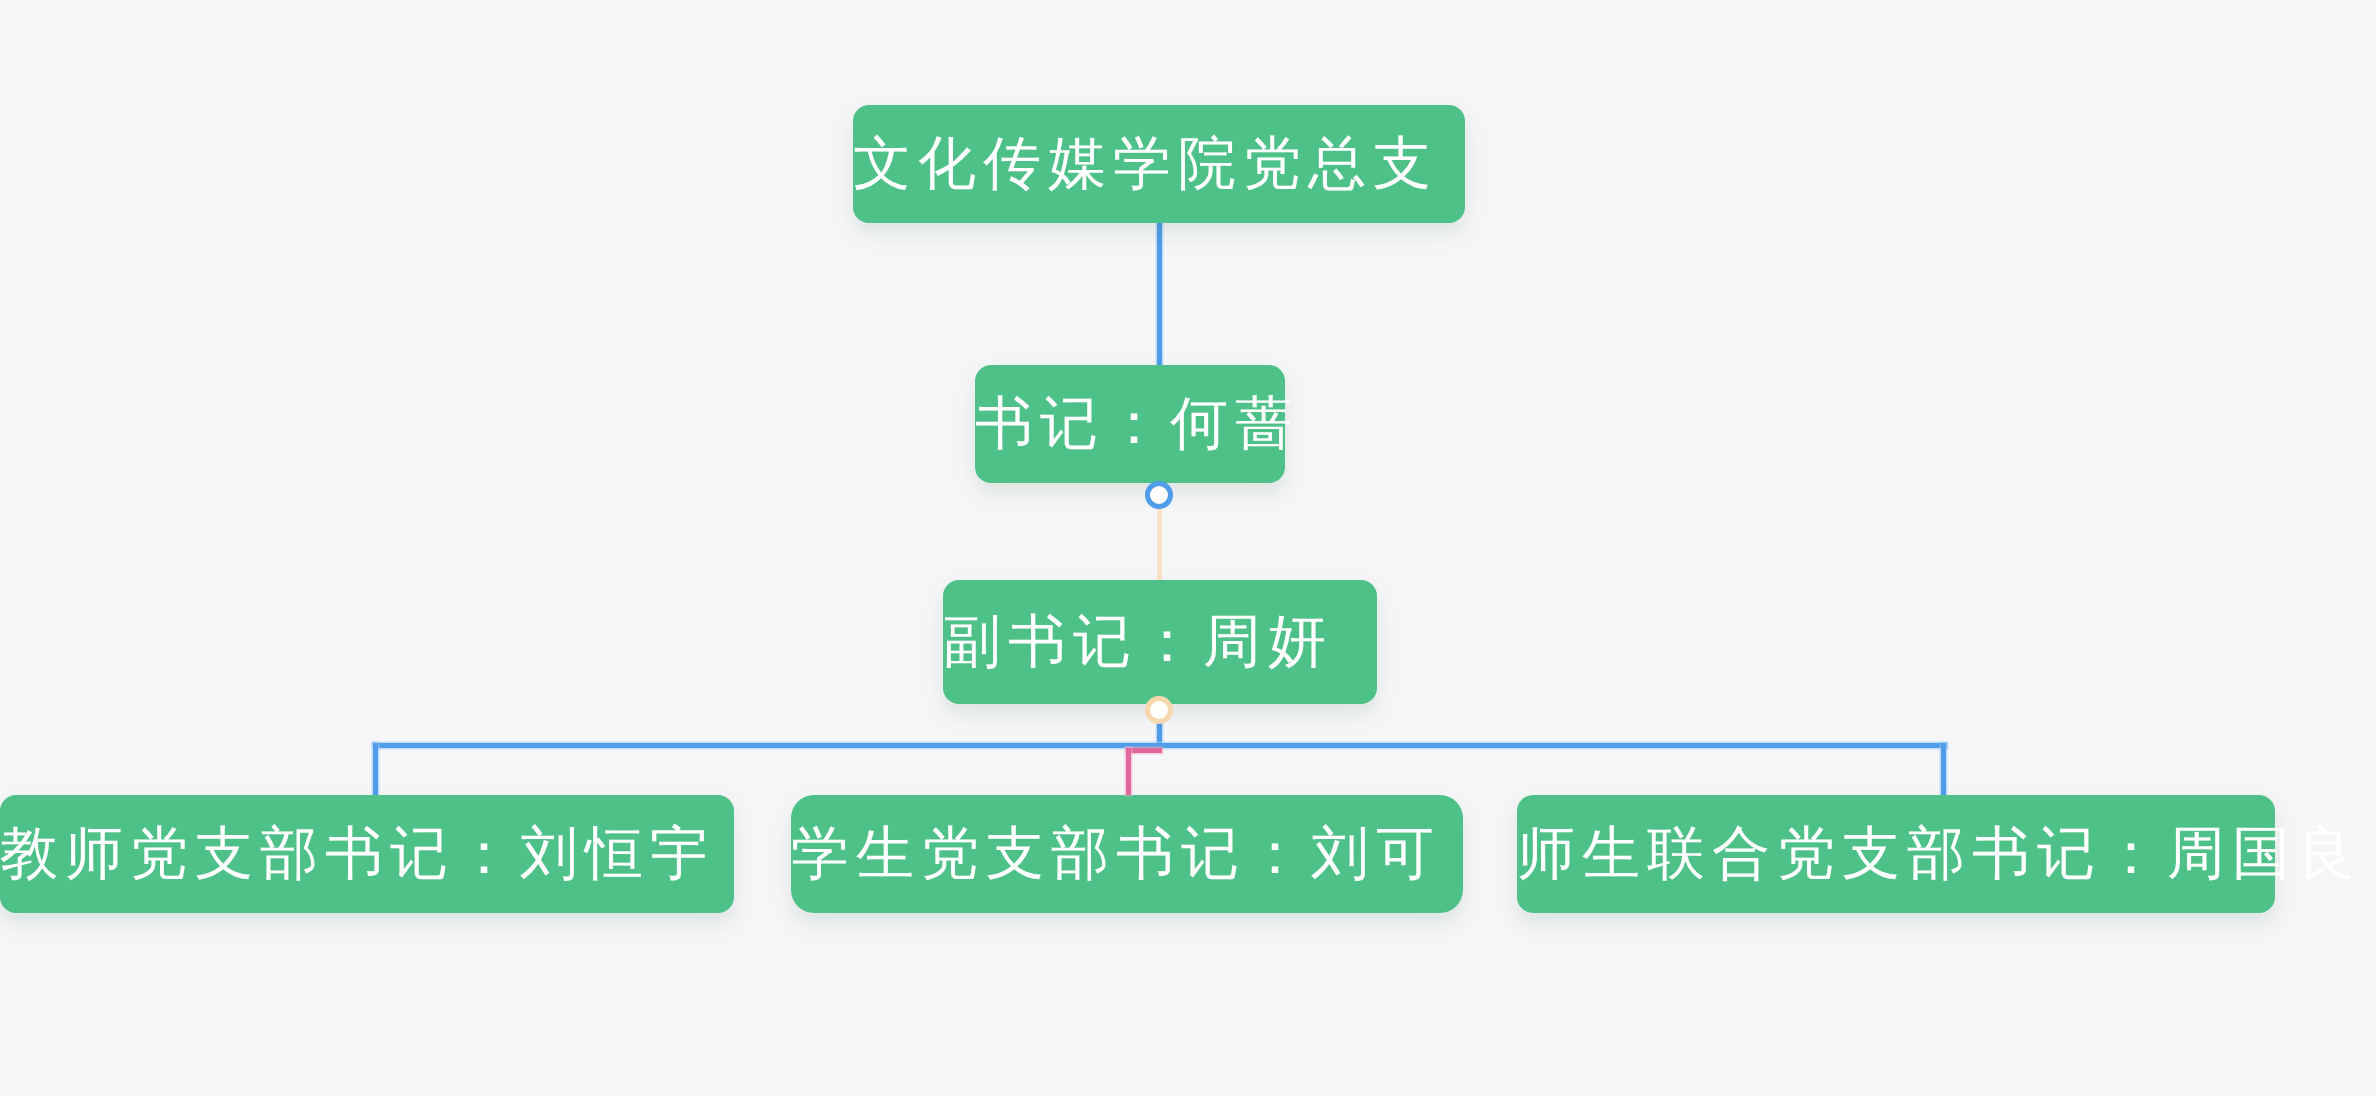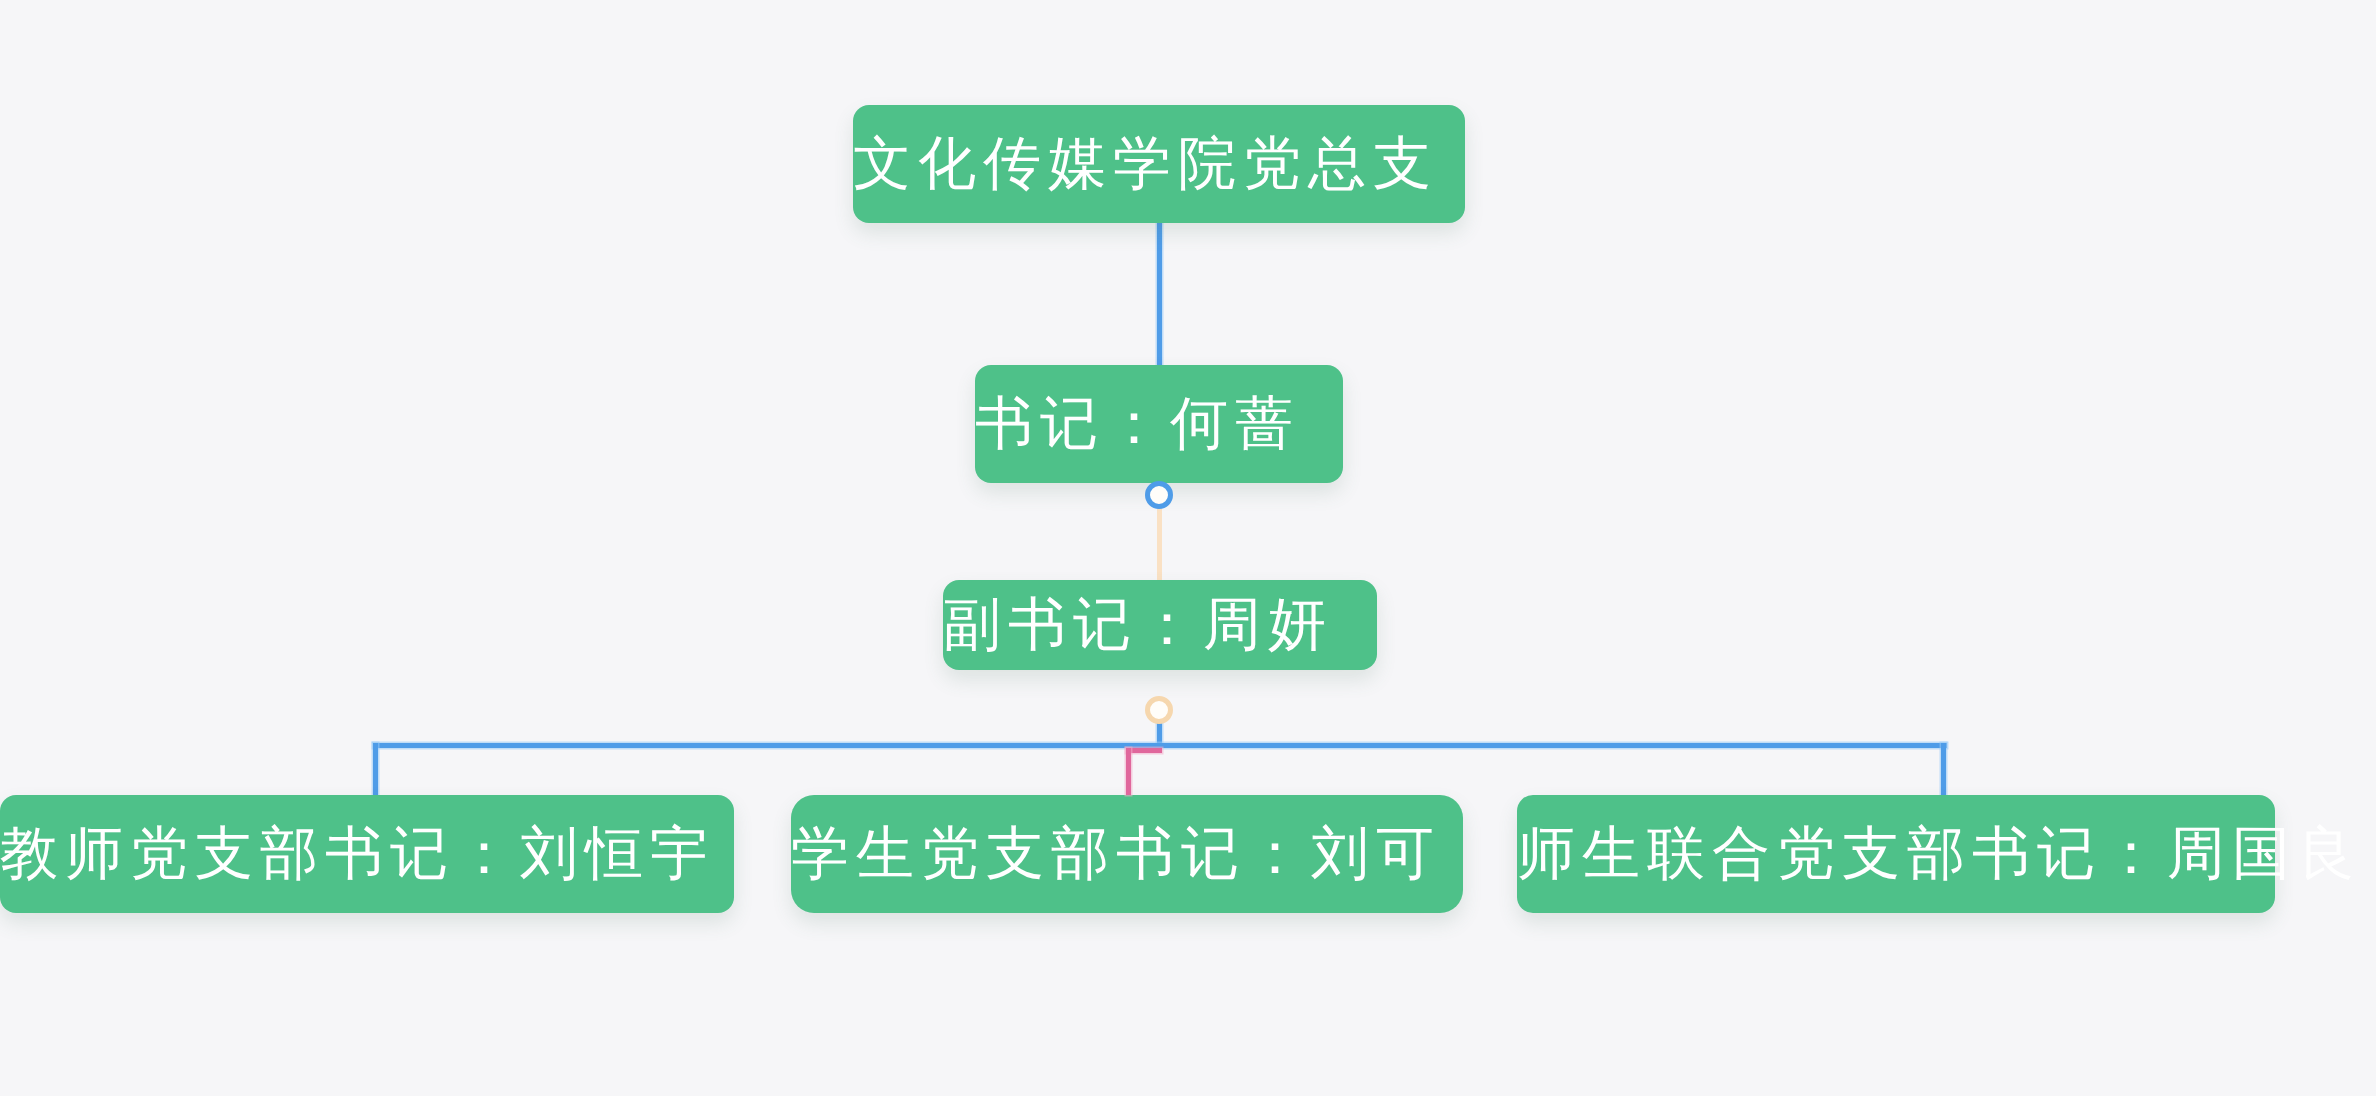--- a/index.html
+++ b/index.html
@@ -43,22 +43,22 @@
     border-style: solid;
     border-width: 5px;
     z-index: 4;
     box-sizing: content-box;
   }
   .handle-blue  { border-color: #4f9ce8; }
   .handle-peach { border-color: #f6d7ae; }
 
   
   #node-root      { left: 853px;  top: 105px; width: 612px; height: 118px; }
-  #node-secretary { left: 975px;  top: 365px; width: 368px; height: 118px; font-family: Liberation Serif, serif; }
-  #node-deputy    { left: 943px;  top: 580px; width: 434px; height: 90px; }
+  #node-secretary { left: 975px;  top: 365px; width: 310px; height: 118px; font-family: Liberation Serif, serif; }
+  #node-deputy    { left: 943px;  top: 580px; width: 434px; height: 124px; }
   #node-teacher   { left: 0;    top: 795px; width: 734px; height: 118px; }
   #node-student   { left: 791px;  top: 795px; width: 672px; height: 118px; border-radius: 23px; }
   #node-joint     { left: 1517px; top: 795px; width: 758px; height: 118px; }
 
   
   #edge-root-secretary    { left: 1157px; top: 223px; width: 5px;    height: 142px; }
   #edge-secretary-deputy  { left: 1157px; top: 508px; width: 5px;    height: 72px;  }
   #edge-deputy-stub       { left: 1157px; top: 723px; width: 5px;    height: 23px;  }
   #edge-rail              { left: 373px;  top: 743px; width: 1574px; height: 5px;   }
   #edge-drop-teacher      { left: 373px;  top: 743px; width: 5px;    height: 52px;  }

